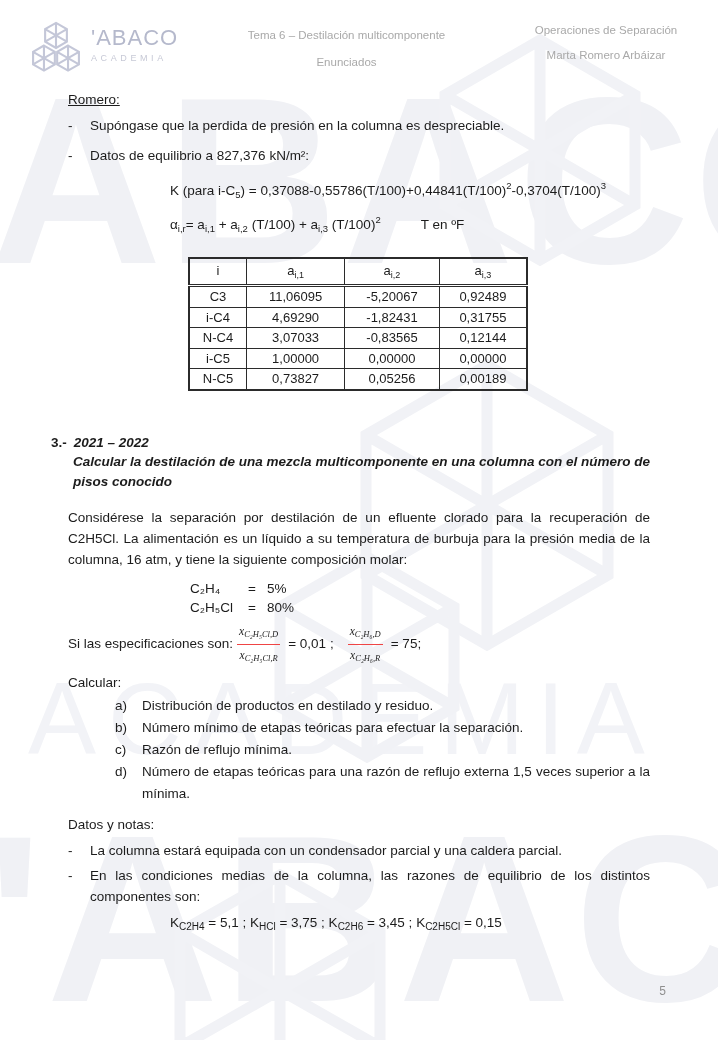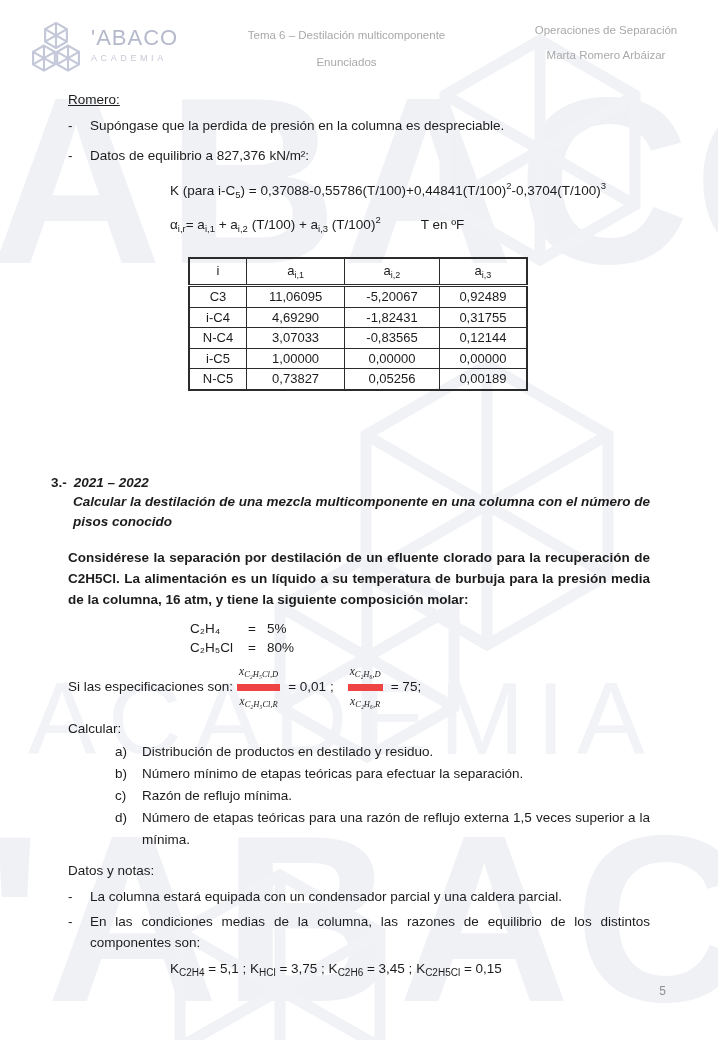--- a/index.html
+++ b/index.html
@@ -45,36 +45,36 @@
   .alpha-note { margin-left:40px; }
 
   table.eq { border-collapse:collapse; margin:18px 0 0 120px; width:340px;
              font-size:13px; text-align:center; }
   table.eq th, table.eq td { border:1px solid #2b2b2b; padding:0; font-weight:400; }
   table.eq { border:2px solid #2b2b2b; }
   table.eq th { height:25px; border-bottom:3px double #2b2b2b; }
   table.eq td { height:19.5px; }
   .tsub { font-size:9px; vertical-align:-3px; }
 
-  .prob-head { margin:84px 0 0 -17px; font-weight:bold; }
+  .prob-head { margin:44px 0 0 -17px; font-weight:bold; }
   .prob-num { font-style:normal; }
   .prob-years { font-style:italic; margin-left:7px; }
   .prob-title { font-weight:bold; font-style:italic; margin:2px 0 0 5px; line-height:20.5px; }
 
-  .intro { margin-top:14px; line-height:21px;font-weight:bold; }
+  .intro { margin-top:14px; line-height:21px; }
 
   .comp { margin:9px 0 0 122px; line-height:19.5px; }
   .comp-row .sp { display:inline-block; width:58px; }
   .comp-row .eq { display:inline-block; width:19px; }
 
   .spec-line { margin-top:4px; display:flex; align-items:center; line-height:18px; }
   .frac { display:inline-flex; flex-direction:column; align-items:center; text-align:center;
           font-family:"Liberation Serif", serif; font-style:italic; font-size:11.5px;
           margin:0 4px; }
-  .frac .num { border-bottom:7px solid #ef4444; padding:0 2px 1px 2px; }
+  .frac .num { border-bottom:1px solid #ef4444; padding:0 2px 1px 2px; }
   .frac .den { padding-top:1px; }
   .fsub { font-size:8.5px; vertical-align:-2px; }
   .spec-res { margin:0 10px 0 4px; }
 
   .calc-title { margin-top:8px; }
   .calc-list { margin:5px 0 0 47px; }
   .calc-item { display:flex; line-height:22px; }
   .calc-item .lbl { width:27px; flex:0 0 27px; }
   .calc-item .txt { flex:1; }
 

